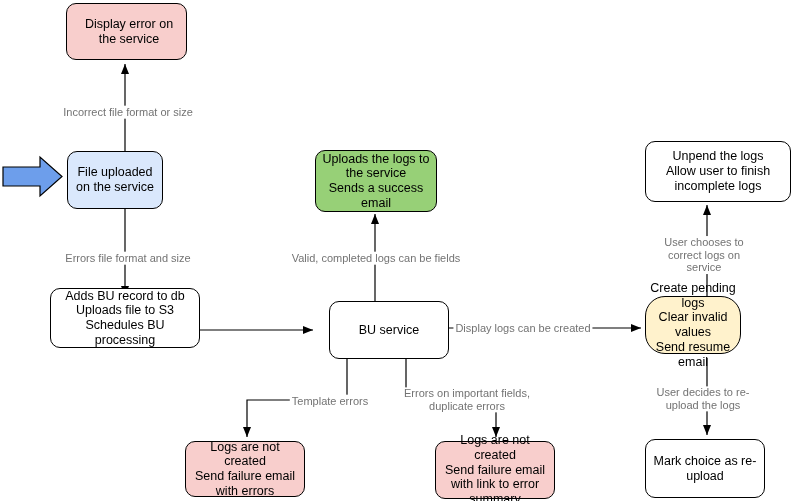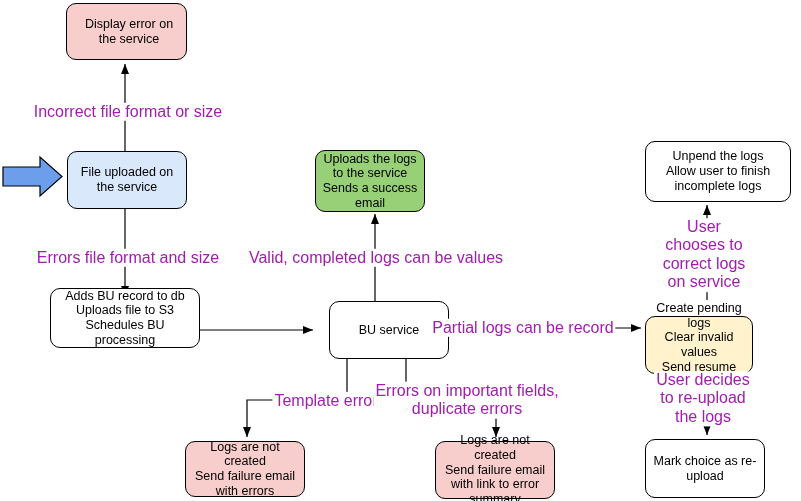--- a/index.html
+++ b/index.html
@@ -14,21 +14,21 @@
     text-align:center;font-size:12.5px;line-height:1.18;color:#000;
     white-space:pre-line;padding:2px 3px;background:#fff;
   }
   .fill-pink{background:#f8cecc;}
   .fill-blue{background:#dae8fc;}
   .fill-green{background:#97d077;}
   .fill-yellow{background:#fff2cc;}
   .fill-white{background:#ffffff;}
   .edge-label{
     position:absolute;transform:translate(-50%,-50%);
-    background:#ffffff;color:#a21caf;font-size:16px;line-height:1.15;
+    background:#ffffff;color:#737373;font-size:11px;line-height:1.15;
     text-align:center;white-space:pre-line;padding:0 2px;
   }
 </style>
 </head>
 <body>
 
 <div id="canvas">
 
   <svg class="layer">
     <defs>
@@ -52,41 +52,41 @@
     <path d="M707,358 L707,435" stroke="#000" stroke-width="1.2" fill="none" marker-end="url(#arr)"></path>
 
     <path d="M347,359 L347,400 L247,400 L247,437" stroke="#000" stroke-width="1.2" fill="none" marker-end="url(#arr)"></path>
 
     <path d="M406,359 L406,398 L496,398 L496,437" stroke="#000" stroke-width="1.2" fill="none" marker-end="url(#arr)"></path>
 
     <polygon points="3,167 40,167 40,157 62,176.5 40,196 40,186 3,186" fill="#6d9eeb" stroke="#000" stroke-width="1.2"></polygon>
   </svg>
 
   <div class="node fill-pink" style="left:66px;top:3px;width:121px;height:57px;padding-left:8px;">Display error on the service</div>
-  <div class="node fill-blue" style="left:67px;top:151px;width:120px;height:58px;">File uploaded on the service</div>
+  <div class="node fill-blue" style="left:67px;top:151px;width:96px;height:58px;">File uploaded on the service</div>
   <div class="node fill-white" style="left:50px;top:288px;width:150px;height:60px;">Adds BU record to db
 Uploads file to S3
 Schedules BU processing</div>
   <div class="node fill-white" style="left:329px;top:301px;width:120px;height:58px;">BU service</div>
-  <div class="node fill-green" style="left:315px;top:150px;width:110px;height:62px;">Uploads the logs to the service
+  <div class="node fill-green" style="left:315px;top:150px;width:122px;height:62px;">Uploads the logs to the service
 Sends a success email</div>
   <div class="node fill-white" style="left:645px;top:141px;width:146px;height:61px;">Unpend the logs
 Allow user to finish incomplete logs</div>
-  <div class="node fill-yellow" style="left:645px;top:316px;width:108px;height:58px;">Create pending logs
+  <div class="node fill-yellow" style="left:645px;top:296px;width:96px;height:58px;border-radius:20px;">Create pending logs
 Clear invalid values
 Send resume email</div>
   <div class="node fill-white" style="left:645px;top:439px;width:120px;height:59px;">Mark choice as re-upload</div>
   <div class="node fill-pink" style="left:185px;top:441px;width:120px;height:56px;">Logs are not created
 Send failure email with errors</div>
   <div class="node fill-pink" style="left:435px;top:441px;width:120px;height:58px;">Logs are not created
 Send failure email with link to error summary</div>
 
   <div class="edge-label" style="left:128px;top:112px;">Incorrect file format or size</div>
   <div class="edge-label" style="left:128px;top:258px;">Errors file format and size</div>
-  <div class="edge-label" style="left:376px;top:258px;">Valid, completed logs can be values</div>
-  <div class="edge-label" style="left:523px;top:328px;">Partial logs can be record</div>
+  <div class="edge-label" style="left:376px;top:258px;">Valid, completed logs can be fields</div>
+  <div class="edge-label" style="left:523px;top:328px;">Display logs can be created</div>
   <div class="edge-label" style="left:704px;top:255px;">User chooses to correct logs on service</div>
   <div class="edge-label" style="left:703px;top:399px;">User decides to re-upload the logs</div>
   <div class="edge-label" style="left:330px;top:401px;">Template errors</div>
   <div class="edge-label" style="left:452px;top:400px;margin-left:15px;">Errors on important fields,
 duplicate errors</div>
 
 </div>
 
 </body></html>

